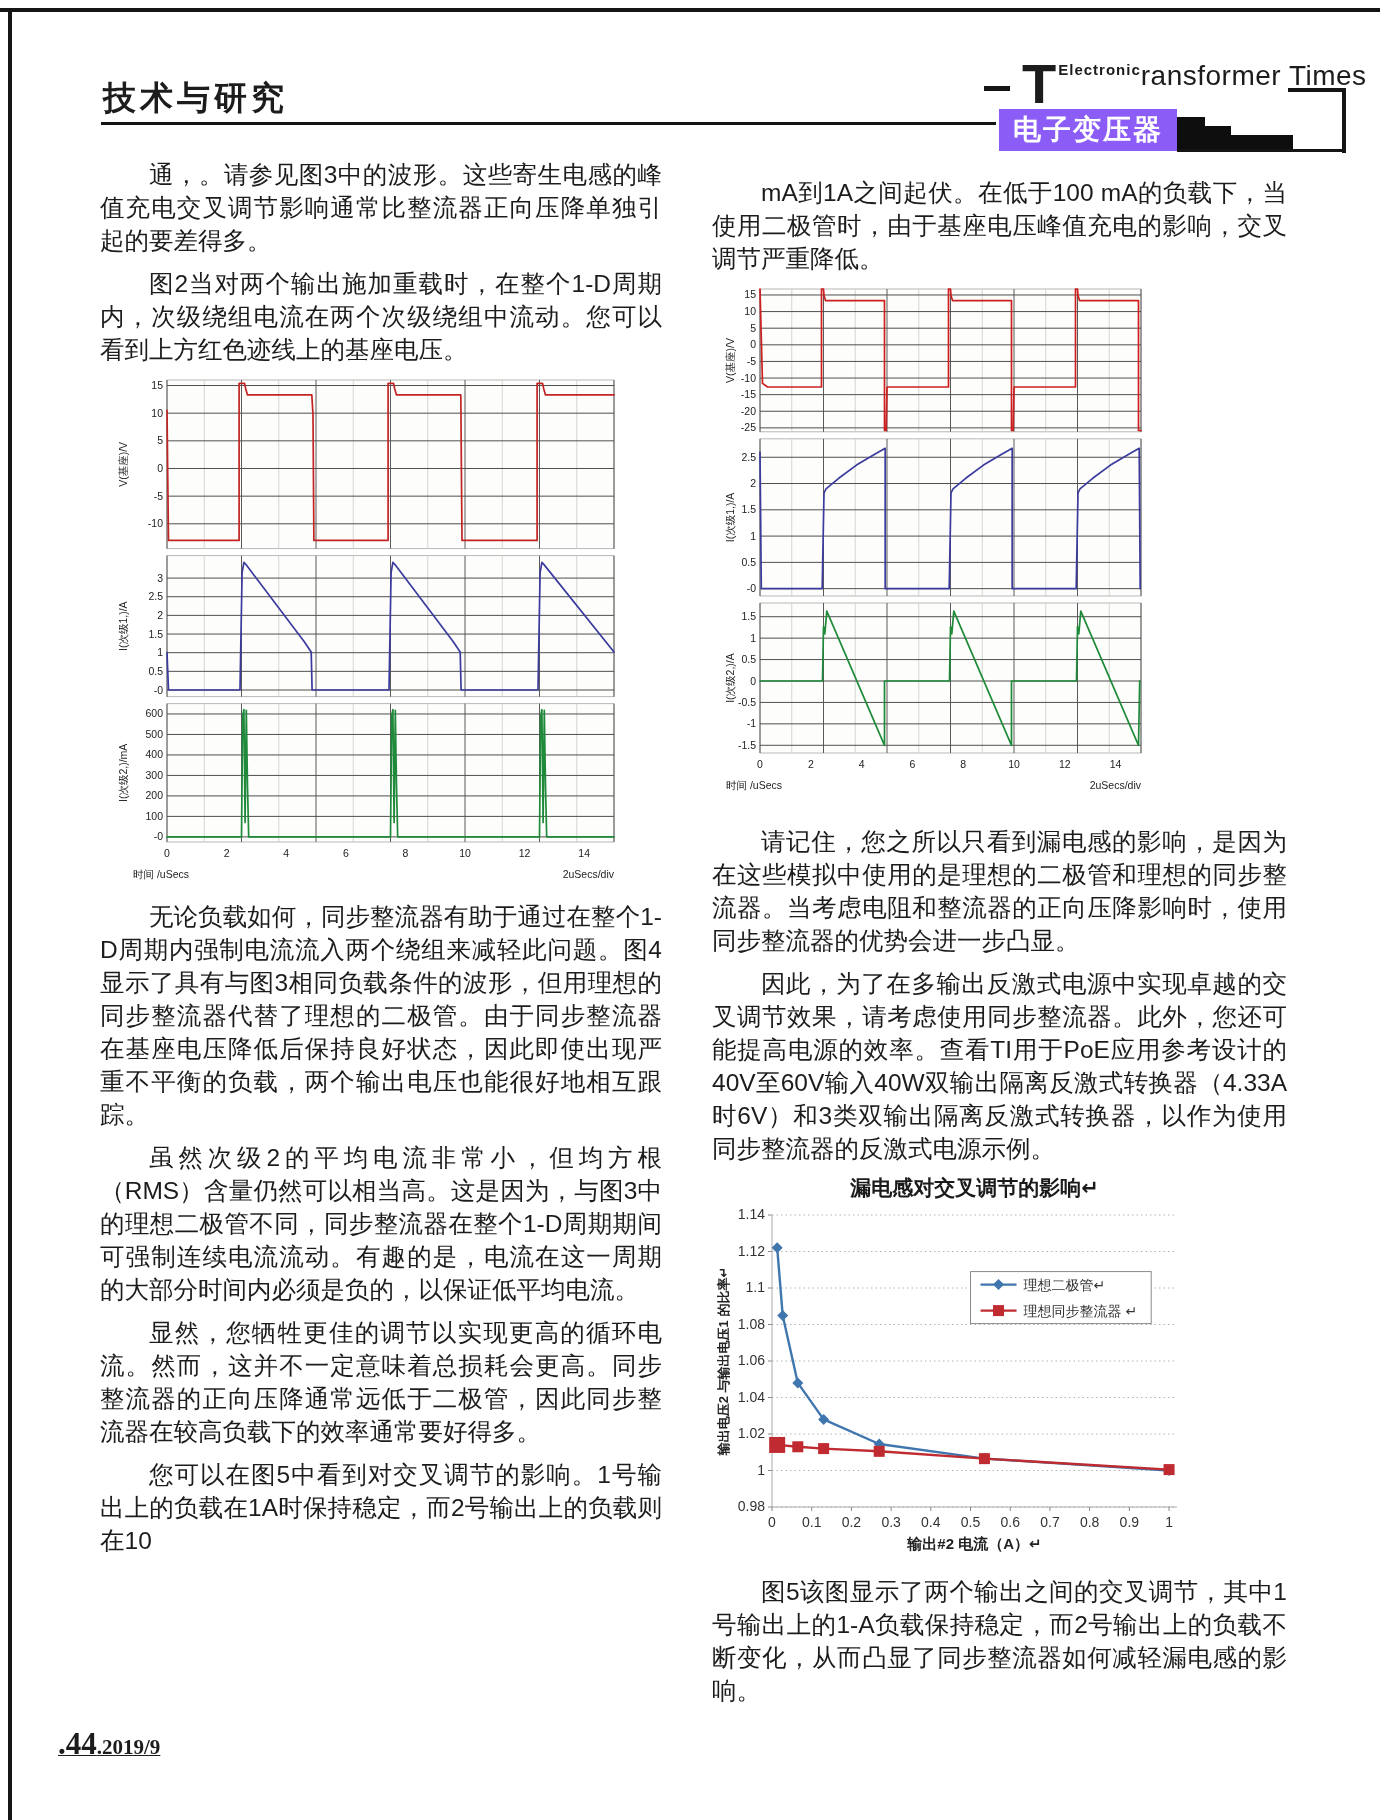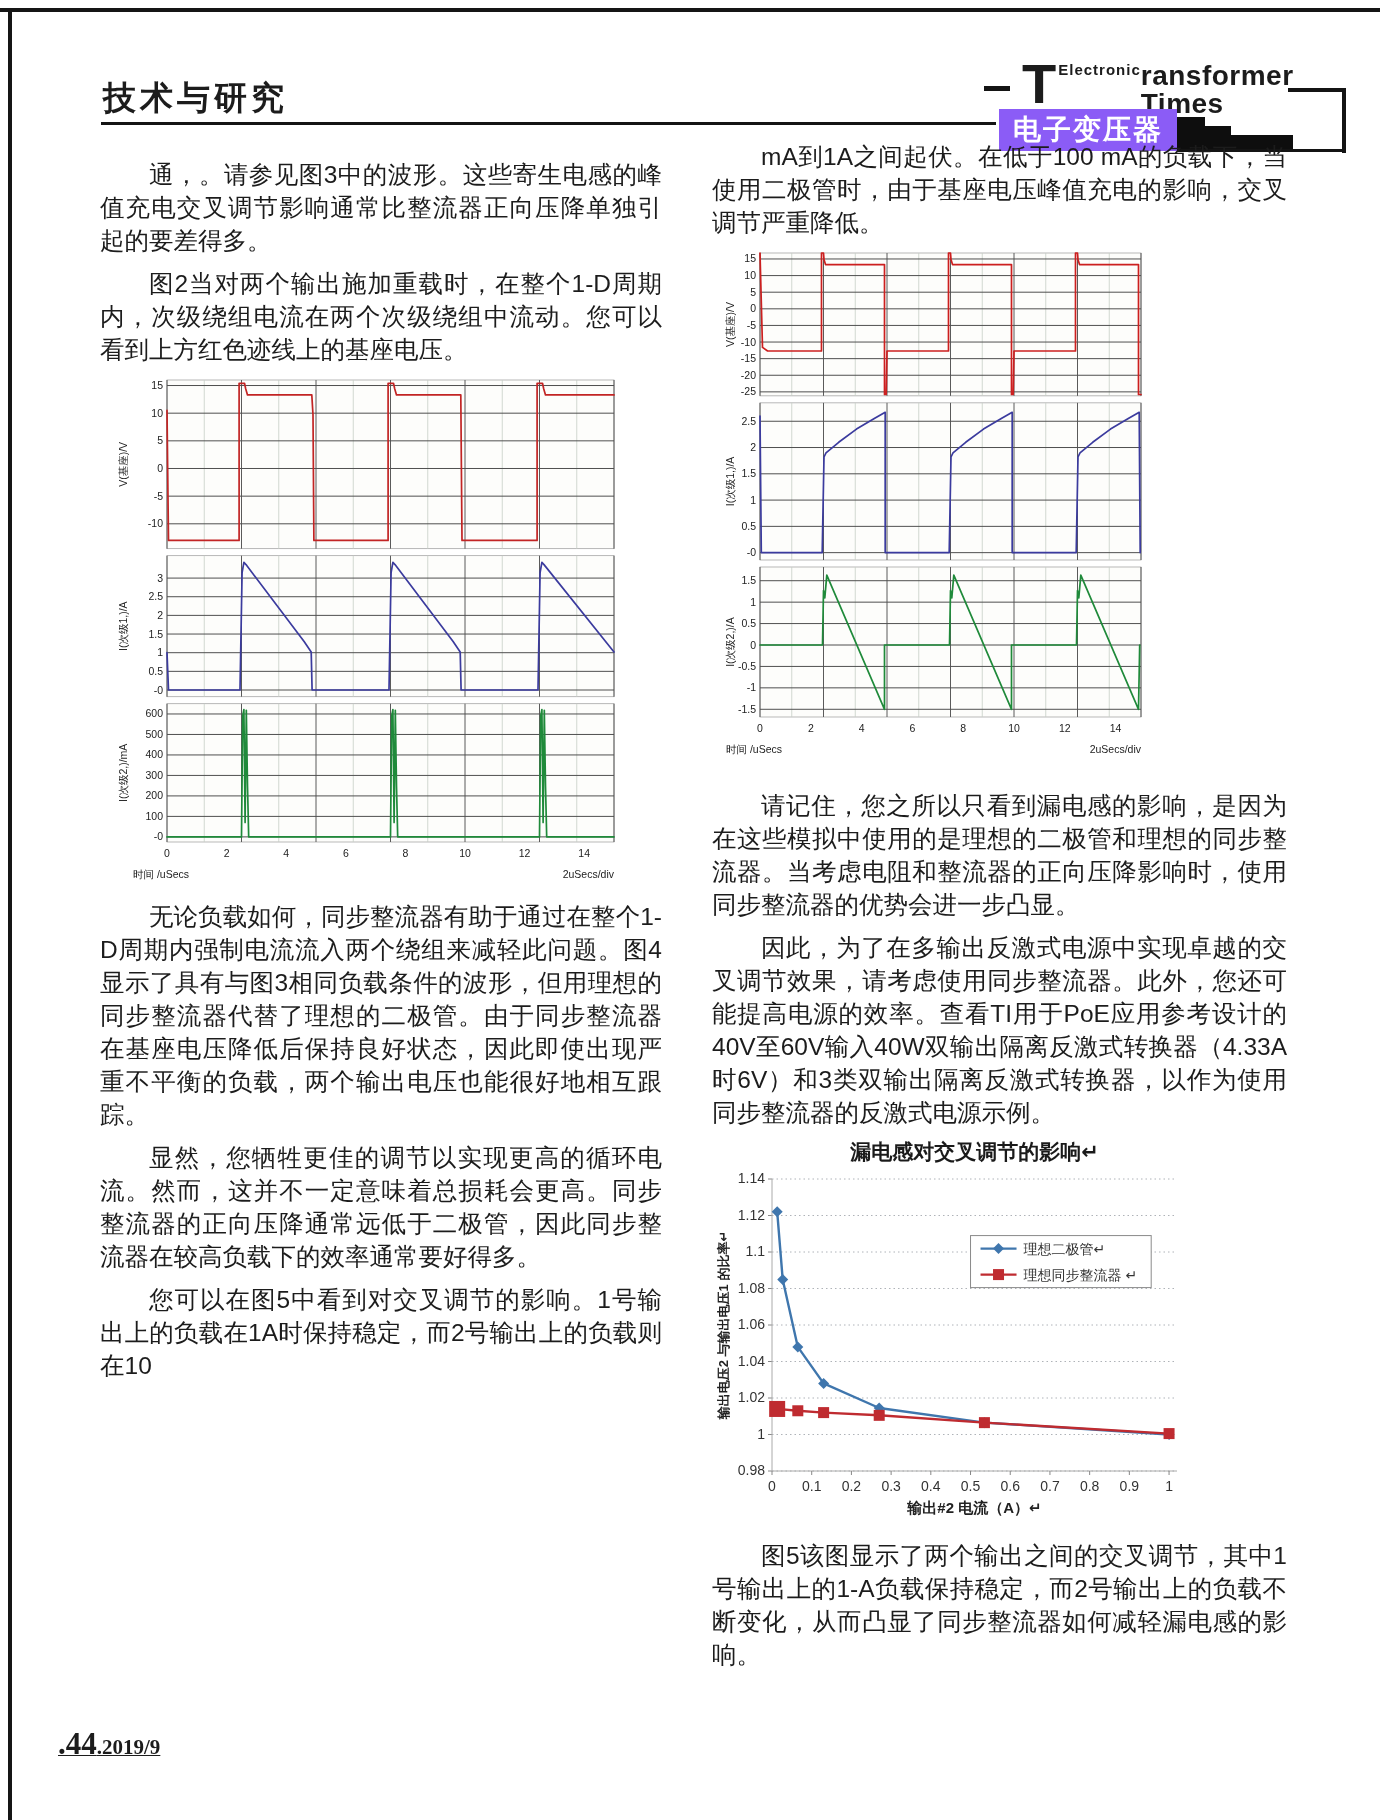--- a/index.html
+++ b/index.html
@@ -11,33 +11,33 @@
   .border-top{position:absolute;left:0;top:8px;width:1380px;height:4px;background:#151515;}
   .border-left{position:absolute;left:8px;top:8px;width:4px;height:1812px;background:#151515;}
 
   
   .section-title{position:absolute;left:103px;top:76px;font-size:33px;font-weight:bold;letter-spacing:4px;}
   .title-rule{position:absolute;left:101px;top:122px;width:895px;height:3px;background:#141414;}
   .brand{position:absolute;left:1022px;top:62px;display:flex;align-items:flex-start;}
   .bigT{font-size:56px;font-weight:bold;line-height:44px;}
   .brand-col{display:flex;flex-direction:row;margin-left:2px;}
   .brand-small{font-size:15px;font-weight:bold;letter-spacing:1px;line-height:15px;}
-  .brand-rest{font-size:28px;font-weight:bold;letter-spacing:.5px;line-height:28px;margin-top:0px;}
+  .brand-rest{font-size:28px;font-weight:normal;letter-spacing:.5px;line-height:28px;margin-top:0px;}
   .brand-dash{position:absolute;left:984px;top:86px;width:26px;height:5px;background:#141414;}
   .brand-bracket{position:absolute;left:1288px;top:88px;width:54px;height:61px;border-top:4px solid #141414;border-right:4px solid #141414;}
   .brand-box{position:absolute;left:999px;top:109px;width:178px;height:42px;background:#8b5cf6;color:#ffffff;
     font-size:28px;font-weight:bold;text-align:center;line-height:42px;letter-spacing:2px;}
   .stair1{position:absolute;left:1177px;top:117px;width:28px;height:34px;background:#0e0e0e;}
   .stair2{position:absolute;left:1205px;top:126px;width:26px;height:25px;background:#0e0e0e;}
   .stair3{position:absolute;left:1231px;top:135px;width:62px;height:16px;background:#0e0e0e;}
   .brand-underbar{position:absolute;left:1177px;top:149px;width:165px;height:3px;background:#141414;}
 
   
   .col-left{position:absolute;left:100px;top:158px;width:562px;}
-  .col-right{position:absolute;left:712px;top:140px;width:575px;}
+  .col-right{position:absolute;left:712px;top:176px;width:575px;}
   .col-left p,.col-right p{
     margin:0 0 10px 0;font-size:24.5px;line-height:33px;text-indent:2em;
     text-align:justify;text-justify:inter-ideograph;overflow-wrap:break-word;
   }
   .fig{display:block;}
   .fig3{margin:8px 0 14px 15px;}
   .fig4{margin:10px 0 28px 10px;}
   .fig5{margin:4px 0 10px 2px;}
   svg text{font-family:"Liberation Sans","DejaVu Sans",sans-serif;}
 
@@ -166,20 +166,21 @@
       <text x="171.2" y="481" font-size="10.5" fill="#222" text-anchor="middle">4</text>
       <text x="230.8" y="481" font-size="10.5" fill="#222" text-anchor="middle">6</text>
       <text x="290.4" y="481" font-size="10.5" fill="#222" text-anchor="middle">8</text>
       <text x="350" y="481" font-size="10.5" fill="#222" text-anchor="middle">10</text>
       <text x="409.6" y="481" font-size="10.5" fill="#222" text-anchor="middle">12</text>
       <text x="469.2" y="481" font-size="10.5" fill="#222" text-anchor="middle">14</text>
       <text x="18" y="502" font-size="10.5" fill="#222">时间 /uSecs</text>
       <text x="499" y="502" font-size="10.5" fill="#222" text-anchor="end">2uSecs/div</text>
     </svg>
   <p>无论负载如何，同步整流器有助于通过在整个1-D周期内强制电流流入两个绕组来减轻此问题。图4显示了具有与图3相同负载条件的波形，但用理想的同步整流器代替了理想的二极管。由于同步整流器在基座电压降低后保持良好状态，因此即使出现严重不平衡的负载，两个输出电压也能很好地相互跟踪。</p>
+  <p>虽然次级2的平均电流非常小，但均方根（RMS）含量仍然可以相当高。这是因为，与图3中的理想二极管不同，同步整流器在整个1-D周期期间可强制连续电流流动。有趣的是，电流在这一周期的大部分时间内必须是负的，以保证低平均电流。</p>
   <p>显然，您牺牲更佳的调节以实现更高的循环电流。然而，这并不一定意味着总损耗会更高。同步整流器的正向压降通常远低于二极管，因此同步整流器在较高负载下的效率通常要好得多。</p>
   <p>您可以在图5中看到对交叉调节的影响。1号输出上的负载在1A时保持稳定，而2号输出上的负载则在10</p>
 </div>
 
 <div class="col-right">
   <p>mA到1A之间起伏。在低于100 mA的负载下，当使用二极管时，由于基座电压峰值充电的影响，交叉调节严重降低。</p>
   <svg class="fig fig4" width="425" height="512" viewBox="0 0 425 512">
       <rect x="38" y="4" width="381" height="142.85714285714283" fill="#fdfdfb" stroke="#9a9a9a" stroke-width="0.7"></rect>
       <line x1="38" y1="4" x2="38" y2="146.85714285714283" stroke="#5a5a5a" stroke-width="1"></line>
       <line x1="69.75" y1="4" x2="69.75" y2="146.85714285714283" stroke="#c7cfc7" stroke-width="0.8"></line>

